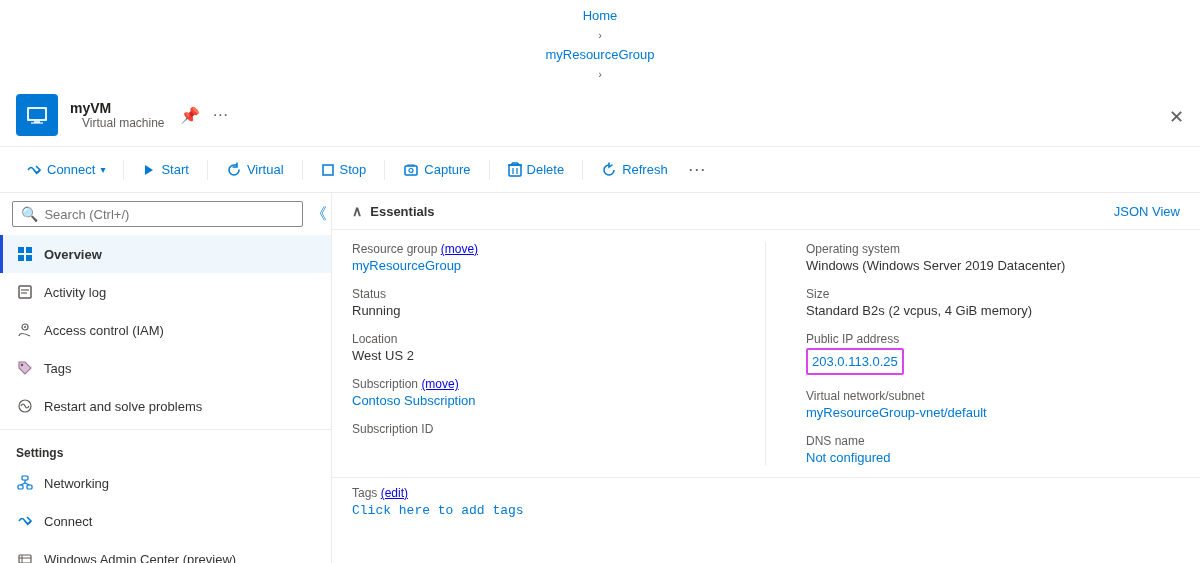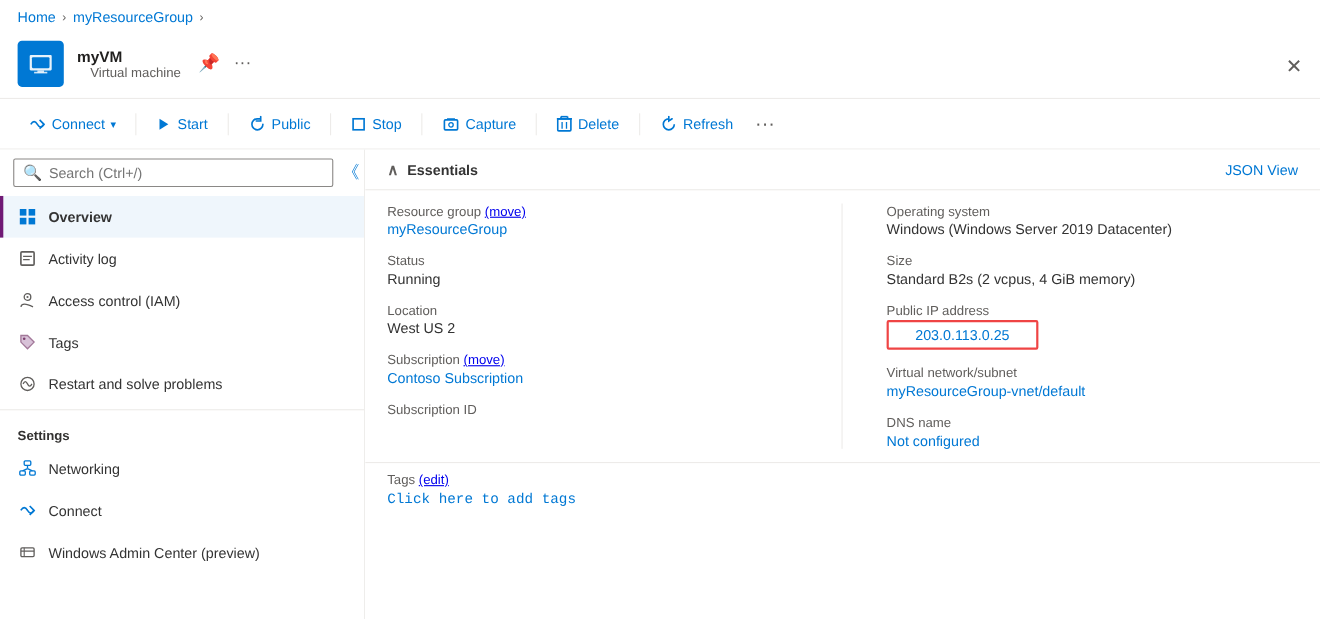--- a/index.html
+++ b/index.html
@@ -1,20 +1,20 @@
 <!DOCTYPE html>
 <html><head>
   <meta charset="utf-8">
   <style>
     * { box-sizing: border-box; margin: 0; padding: 0; }
     body { font-family: 'Segoe UI', Arial, sans-serif; font-size: 13px; color: #333; background: #fff; overflow: hidden; }
 
     
     .breadcrumb {
-      display: flex; align-items: center; padding: 8px 16px; font-size: 13px; color: #0078d4; gap: 6px;
+      display: flex; align-items: center; padding: 8px 16px; font-size: 13px; color: #0078d4; gap: 6px; flex-direction: column;
     }
     .breadcrumb span { color: #605e5c; }
     .breadcrumb a { color: #0078d4; text-decoration: none; }
     .chevron { color: #605e5c; font-size: 11px; }
 
     
     .resource-header {
       display: flex; align-items: center; padding: 6px 16px 10px 16px; border-bottom: 1px solid #edebe9; position: relative;
     }
     .resource-icon {
@@ -47,21 +47,21 @@
       display: flex; align-items: center; margin: 8px 12px; border: 1px solid #8a8886; border-radius: 2px; padding: 4px 8px; gap: 6px;
     }
     .search-box input { border: none; outline: none; font-size: 13px; color: #ec4899; width: 100%; background: transparent; }
     .search-icon { color: #605e5c; font-size: 14px; }
     .collapse-btn { margin-left: 4px; color: #0078d4; font-size: 16px; cursor: pointer; padding: 4px; border: none; background: none; }
 
     .sidebar-nav { overflow-y: auto; flex: 1; }
     .nav-item {
       display: flex; align-items: center; padding: 10px 16px; cursor: pointer; gap: 10px; font-size: 13px; color: #333;
     }
-    .nav-item.active { background: #eff6fc; font-weight: 600; border-left: 3px solid #701a75; padding-left: 13px; }
+    .nav-item.active { background: #eff6fc; font-weight: 600; border-left: 3px solid #1d4ed8; padding-left: 13px; }
     .nav-item .nav-icon { width: 18px; height: 18px; flex-shrink: 0; display: flex; align-items: center; justify-content: center; }
     .nav-section-label { padding: 12px 16px 4px 16px; font-size: 12px; font-weight: 600; color: #323130; }
     .nav-divider { border: none; border-top: 1px solid #edebe9; margin: 4px 0; }
 
     
     .content { flex: 1; padding: 0; overflow-y: auto; background: #fff; }
     .essentials-header {
       display: flex; align-items: center; justify-content: space-between; padding: 10px 20px; border-bottom: 1px solid #edebe9;
     }
     .essentials-title { display: flex; align-items: center; gap: 8px; font-weight: 700; font-size: 13px; }
@@ -76,21 +76,21 @@
     .essentials-col:first-child { padding-right: 40px; border-right: 1px solid #edebe9; }
     .essentials-col:last-child { padding-left: 40px; }
     .field-group { display: flex; flex-direction: column; gap: 2px; }
     .field-label { font-size: 12px; color: #605e5c; }
     .field-value { font-size: 13px; color: #333; }
     .field-value a { color: #0078d4; text-decoration: none; }
     .field-value .inline-link { color: #0078d4; text-decoration: none; font-size: 13px; font-family: Liberation Mono, monospace; }
 
     
     .highlight-box {
-      border: 2px solid #ef4444; border-radius: 2px; padding: 4px 24px; display: inline-block;
+      border: 2px solid #d946ef; border-radius: 2px; padding: 4px 4px; display: inline-block;
     }
 
     
     .tags-row { padding: 8px 20px; font-size: 13px; color: #333; border-top: 1px solid #edebe9; }
     .tags-row .field-label { font-size: 12px; color: #605e5c; margin-bottom: 2px; }
 
     
     .search-row { display: flex; align-items: center; }
   </style>
 </head>
@@ -137,21 +137,21 @@
     <svg width="14" height="14" viewBox="0 0 14 14">
         <polygon points="3,2 11,7 3,12" fill="#0078d4"></polygon>
       </svg>
     <span>Start</span>
   </button>
   <div class="toolbar-sep"></div>
   <button class="toolbar-btn">
     <svg width="16" height="16" viewBox="0 0 16 16">
         <path d="M13 8A5 5 0 1 1 8 3h3M11 1v4h-4" stroke="#0078d4" stroke-width="1.5" fill="none" stroke-linecap="round"></path>
       </svg>
-    <span>Public</span>
+    <span>Virtual</span>
   </button>
   <div class="toolbar-sep"></div>
   <button class="toolbar-btn">
     <svg width="14" height="14" viewBox="0 0 14 14">
         <rect x="2" y="2" width="10" height="10" stroke="#0078d4" stroke-width="1.5" fill="none"></rect>
       </svg>
     <span>Stop</span>
   </button>
   <div class="toolbar-sep"></div>
   <button class="toolbar-btn">

